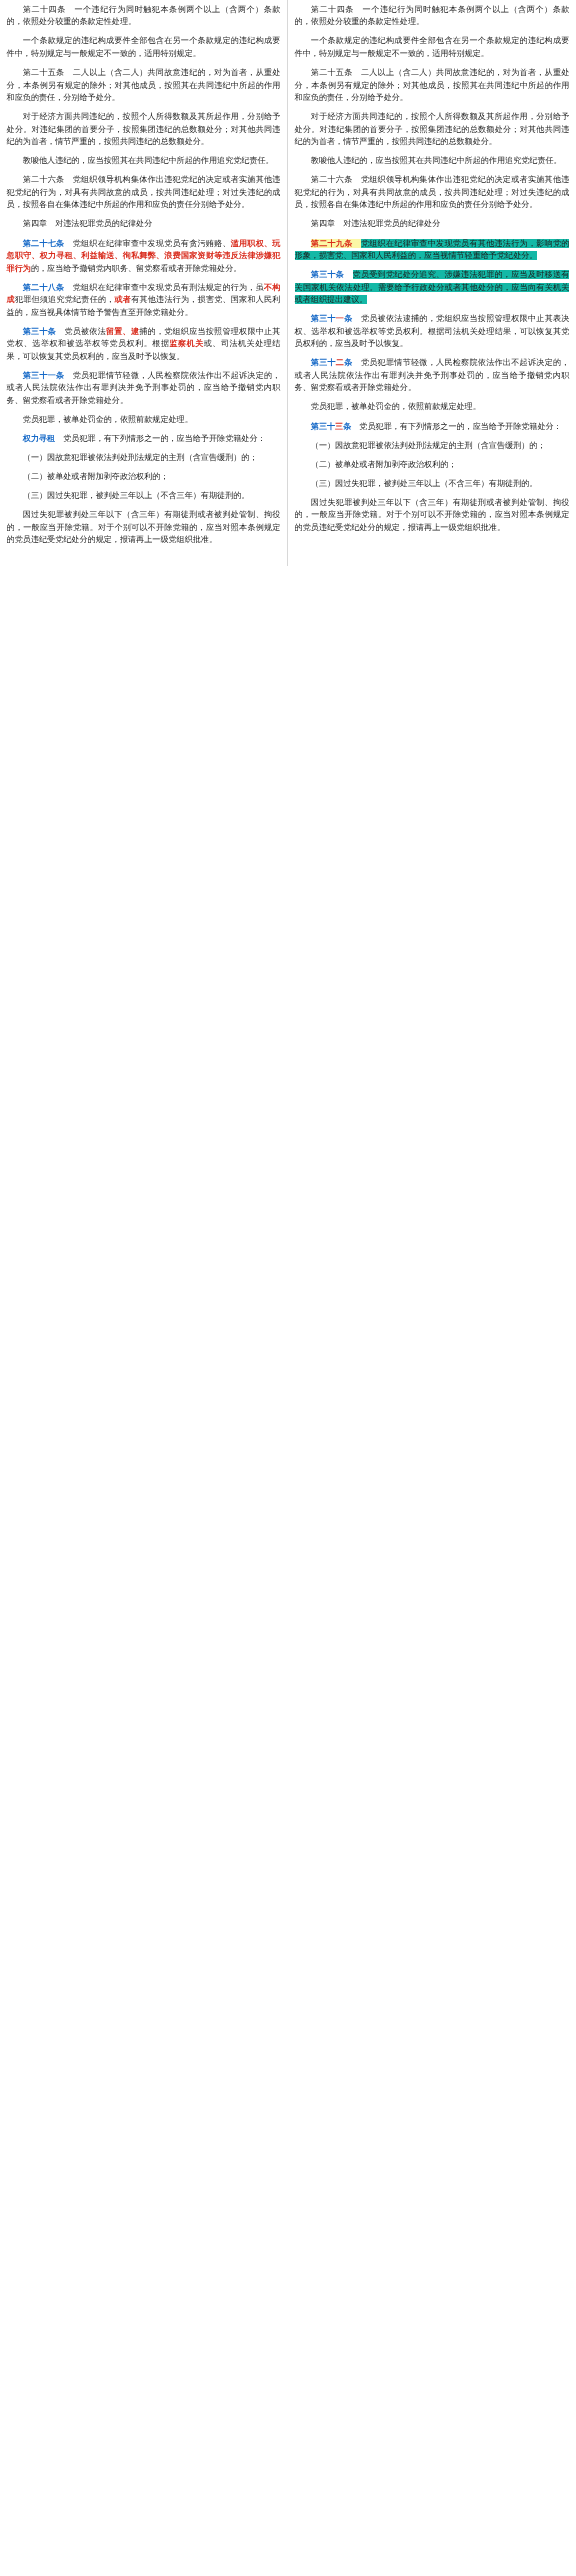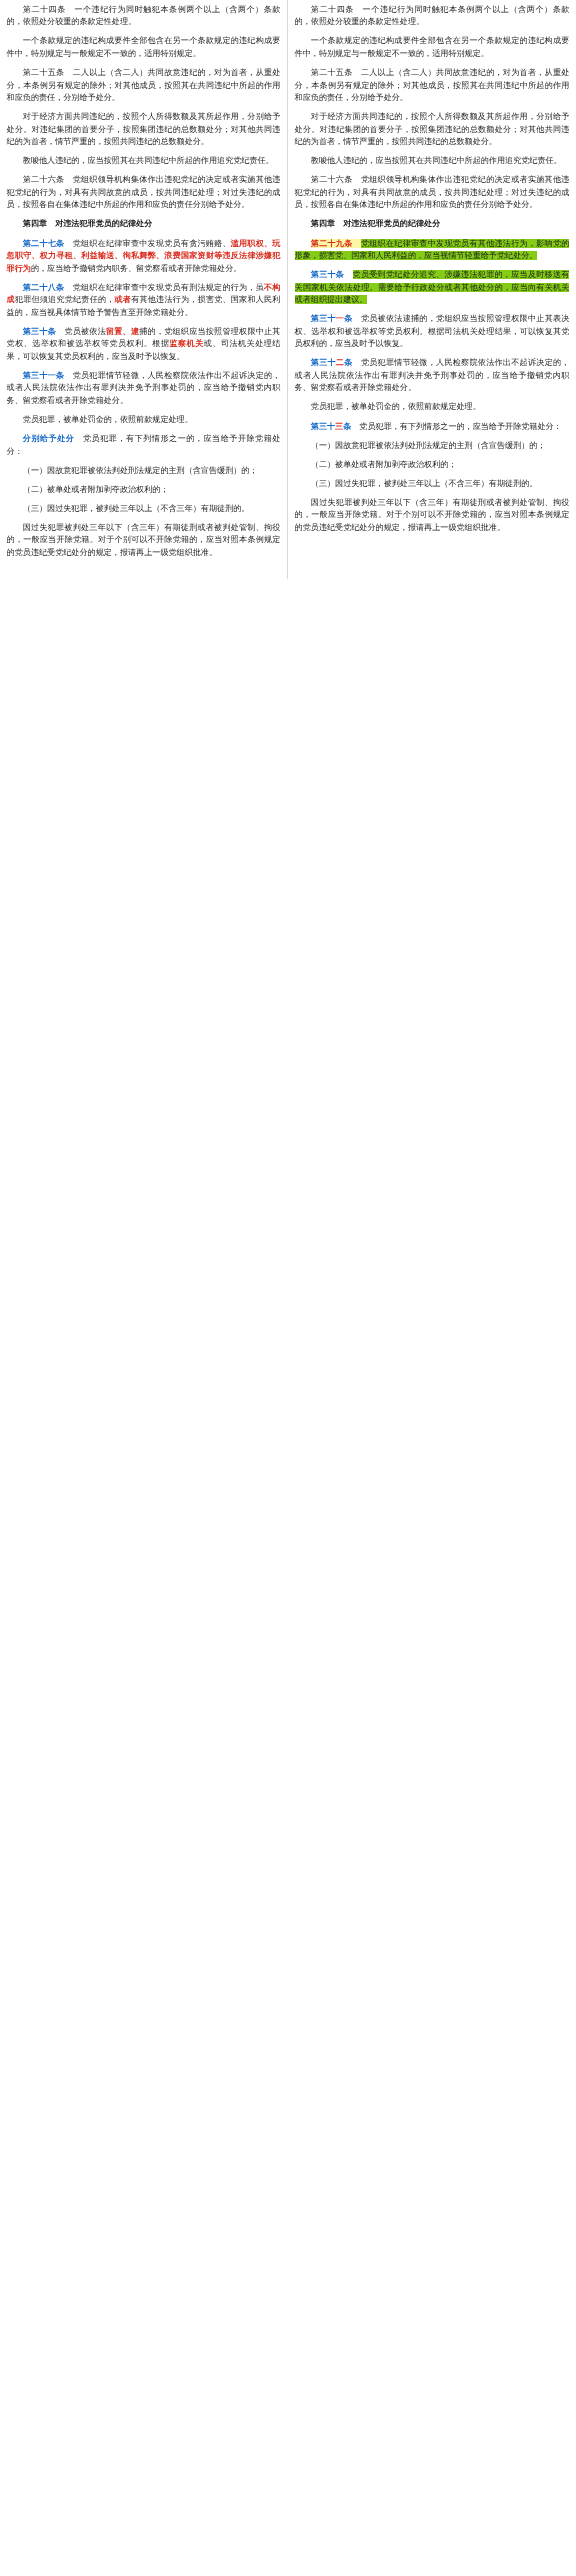--- a/index.html
+++ b/index.html
@@ -37,42 +37,42 @@
     line-height: 12.5px;
     color: #1a1a1a;
     text-align: justify;
     text-justify: inter-ideograph;
     word-break: break-all;
   }
   p.indent {
     text-indent: 2em;
   }
   .chapter {
-    font-weight: bold;
+    font-weight: normal;
     color: #1669c7;
     font-size: 8.3px;
     line-height: 12.5px;
     margin: 2.6px 0 7.9px 0;
     text-indent: 0;
   }
   .art {
     font-weight: bold;
     color: #1669c7;
     font-family: Liberation Mono, monospace;
   }
   .art-red {
     font-weight: bold;
     color: #d92b1c;
   }
   .em-red {
     color: #d92b1c;
     font-weight: bold;
   }
   .hl {
-    background: #84cc16;
+    background: #14b8a6;
   }
   .hl-red {
     background: #fbf7a6;
     color: #d92b1c;
     font-weight: bold;
   }
 </style>
 </head>
 <body>
 
@@ -84,21 +84,21 @@
         <p class="para indent">第二十五条　二人以上（含二人）共同故意违纪的，对为首者，从重处分，本条例另有规定的除外；对其他成员，按照其在共同违纪中所起的作用和应负的责任，分别给予处分。</p>
         <p class="para indent">对于经济方面共同违纪的，按照个人所得数额及其所起作用，分别给予处分。对违纪集团的首要分子，按照集团违纪的总数额处分；对其他共同违纪的为首者，情节严重的，按照共同违纪的总数额处分。</p>
         <p class="para indent">教唆他人违纪的，应当按照其在共同违纪中所起的作用追究党纪责任。</p>
         <p class="para indent">第二十六条　党组织领导机构集体作出违犯党纪的决定或者实施其他违犯党纪的行为，对具有共同故意的成员，按共同违纪处理；对过失违纪的成员，按照各自在集体违纪中所起的作用和应负的责任分别给予处分。</p>
         <p class="para indent chapter">第四章　对违法犯罪党员的纪律处分</p>
         <p class="para indent"><span class="art">第二十七条　</span><span>党组织在纪律审查中发现党员有贪污贿赂、</span><span class="em-red">滥用职权、玩忽职守、权力寻租、利益输送、徇私舞弊、浪费国家资财</span><span class="em-red">等违反法律涉嫌犯罪</span><span class="em-red">行为</span><span>的，应当给予撤销党内职务、留党察看或者开除党籍处分。</span></p>
         <p class="para indent"><span class="art">第二十八条　</span><span>党组织在纪律审查中发现党员有刑法规定的行为，虽</span><span class="em-red">不构成</span><span>犯罪但须追究党纪责任的，</span><span class="em-red">或者</span><span>有其他违法行为，损害党、国家和人民利益的，应当视具体情节给予警告直至开除党籍处分。</span></p>
         <p class="para indent"><span class="art">第三十条　</span><span>党员被依法</span><span class="em-red">留置、逮</span><span>捕的，党组织应当按照管理权限中止其党权、选举权和被选举权等党员权利。根据</span><span class="em-red">监察机关</span><span>或、司法机关处理结果，可以恢复其党员权利的，应当及时予以恢复。</span></p>
         <p class="para indent"><span class="art">第三十一条　</span><span>党员犯罪情节轻微，人民检察院依法作出不起诉决定的，或者人民法院依法作出有罪判决并免予刑事处罚的，应当给予撤销党内职务、留党察看或者开除党籍处分。</span></p>
         <p class="para indent">党员犯罪，被单处罚金的，依照前款规定处理。</p>
-        <p class="para indent"><span class="art">分别给予处分　</span><span>党员犯罪，有下列情形之一的，应当给予开除党籍处分：</span></p>
+        <p class="para indent"><span class="art">权力寻租　</span><span>党员犯罪，有下列情形之一的，应当给予开除党籍处分：</span></p>
         <p class="para indent">（一）因故意犯罪被依法判处刑法规定的主刑（含宣告缓刑）的；</p>
         <p class="para indent">（二）被单处或者附加剥夺政治权利的；</p>
         <p class="para indent">（三）因过失犯罪，被判处三年以上（不含三年）有期徒刑的。</p>
         <p class="para indent">因过失犯罪被判处三年以下（含三年）有期徒刑或者被判处管制、拘役的，一般应当开除党籍。对于个别可以不开除党籍的，应当对照本条例规定的党员违纪受党纪处分的规定，报请再上一级党组织批准。</p>
       </div>
     <div class="col right" id="col-right">
         <p class="para indent">第二十四条　一个违纪行为同时触犯本条例两个以上（含两个）条款的，依照处分较重的条款定性处理。</p>
         <p class="para indent">一个条款规定的违纪构成要件全部包含在另一个条款规定的违纪构成要件中，特别规定与一般规定不一致的，适用特别规定。</p>
         <p class="para indent">第二十五条　二人以上（含二人）共同故意违纪的，对为首者，从重处分，本条例另有规定的除外；对其他成员，按照其在共同违纪中所起的作用和应负的责任，分别给予处分。</p>
         <p class="para indent">对于经济方面共同违纪的，按照个人所得数额及其所起作用，分别给予处分。对违纪集团的首要分子，按照集团违纪的总数额处分；对其他共同违纪的为首者，情节严重的，按照共同违纪的总数额处分。</p>

